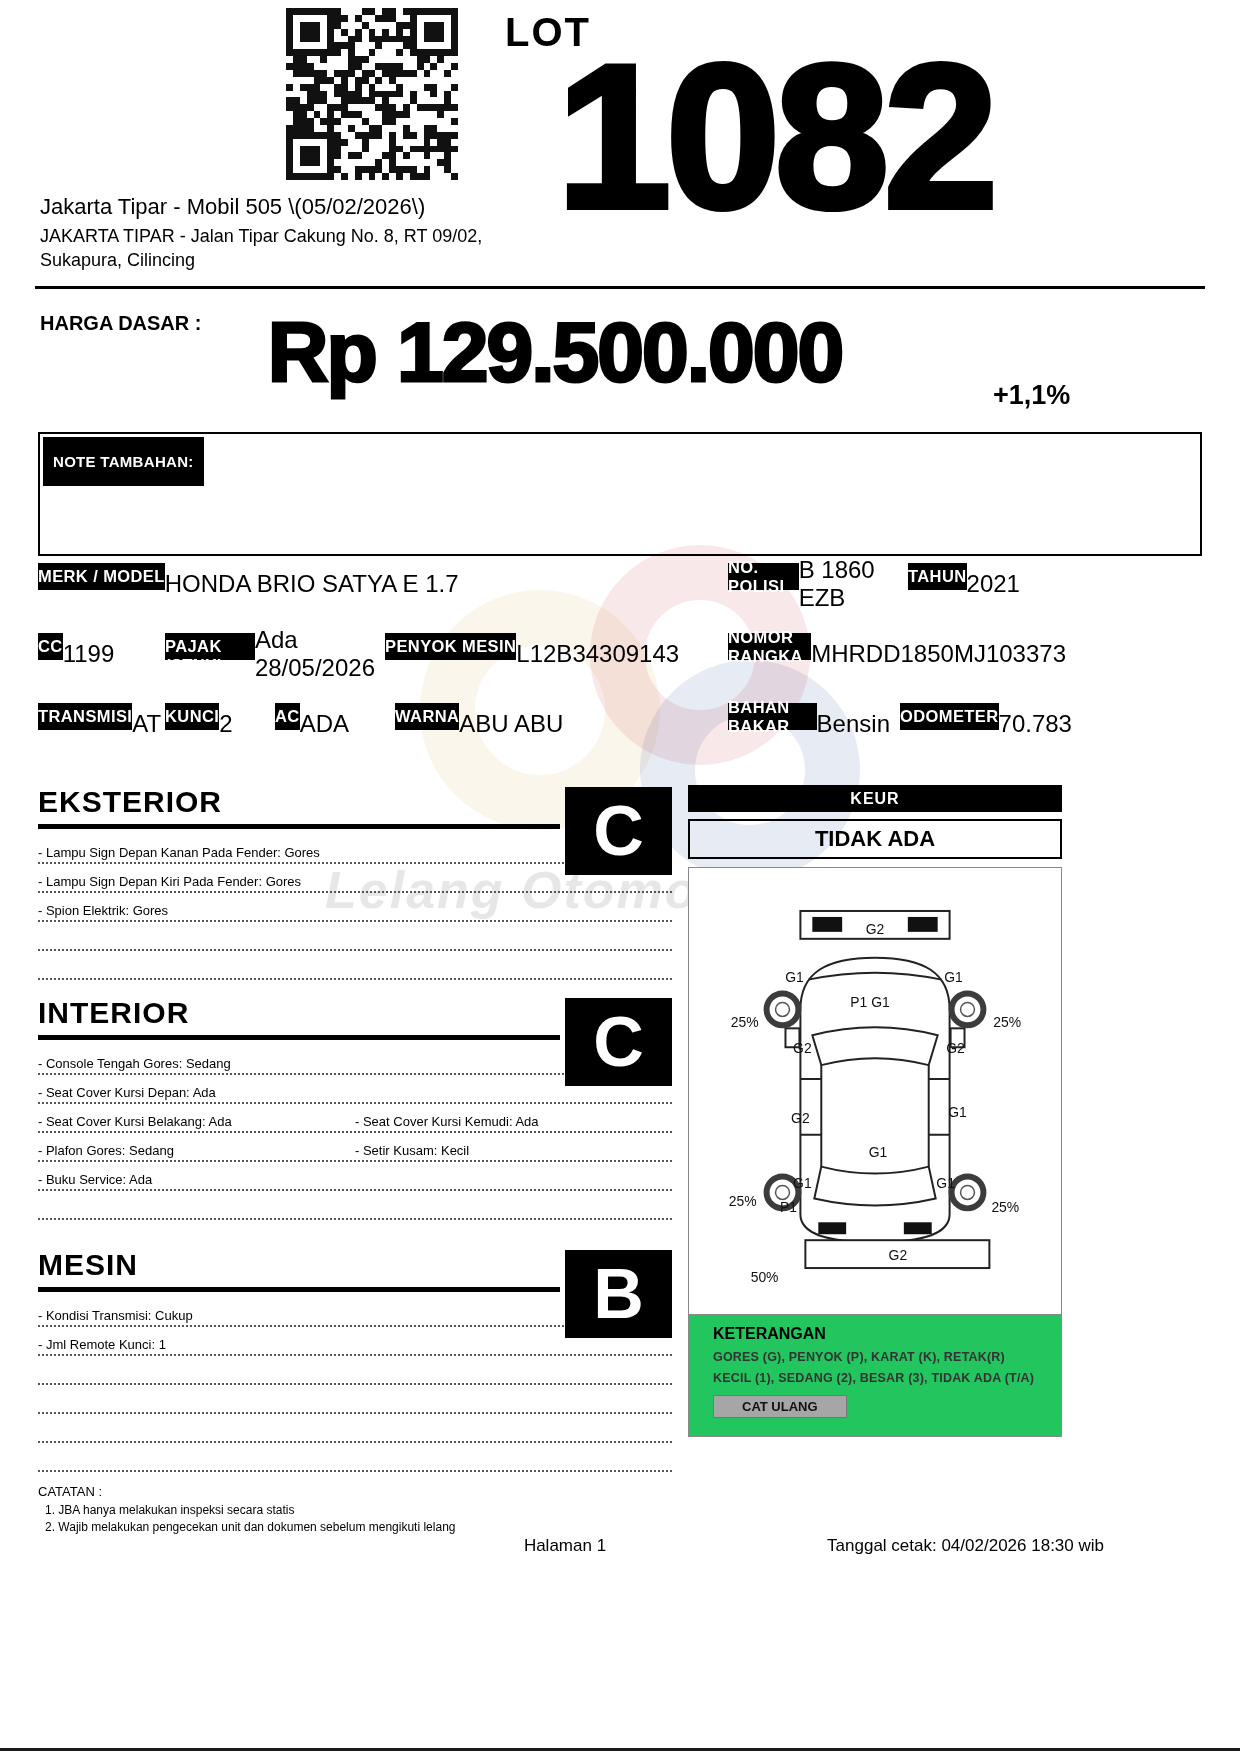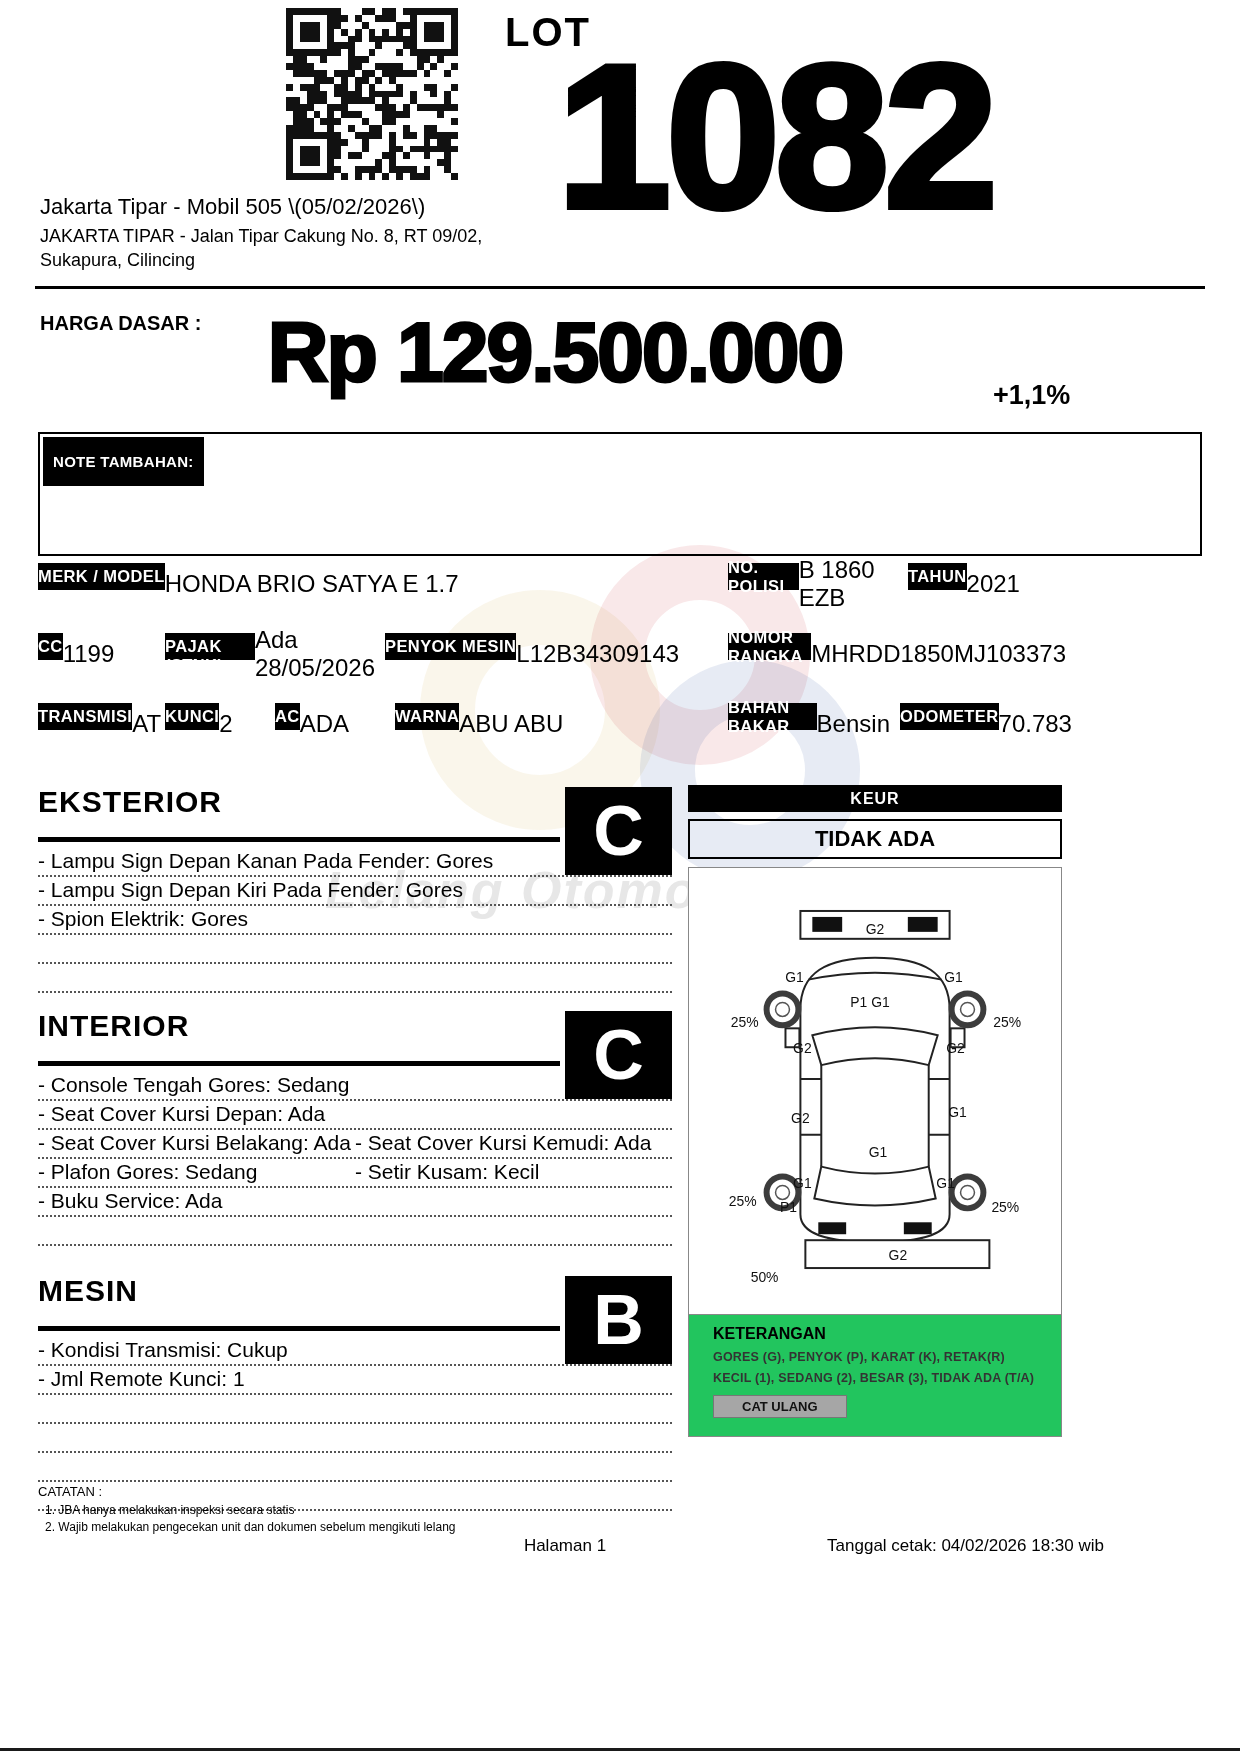--- a/index.html
+++ b/index.html
@@ -46,25 +46,25 @@
   .spec-col { display:flex; }
   .spec-h { height:27px; background:#000; color:#fff; font-weight:bold; font-size:16.5px;
             display:flex; align-items:center; justify-content:center; letter-spacing:0.4px; }
   .spec-v { height:42px; font-size:24px; display:flex; align-items:center; justify-content:center; }
 
   
   .left-col { left:38px; top:785px; width:634px; }
   .section { position:relative; margin-bottom:16px; }
   .section.interior { margin-bottom:28px; }
   .sec-title { font-size:30px; font-weight:bold; letter-spacing:1px; width:522px;
-               border-bottom:5px solid #000; padding-bottom:18px; margin-bottom:6px; }
+               border-bottom:5px solid #000; padding-bottom:5px; margin-bottom:6px; }
   .grade-box { position:absolute; top:2px; right:0; width:107px; height:88px; background:#000; color:#fff;
                font-size:70px; font-weight:bold; display:flex; align-items:center; justify-content:center; }
   .item-row { height:29px; border-bottom:2px dotted #555; display:flex; align-items:flex-end;
-              padding-bottom:2px; font-size:21px; }
+              padding-bottom:2px; font-size:13px; }
   .item-row .item-text:first-child:not(:only-child) { width:317px; flex-shrink:0; }
 
   
   .right-col { left:688px; top:785px; width:374px; }
   .keur-bar { height:27px; background:#000; color:#fff; font-weight:bold; font-size:16px;
               display:flex; align-items:center; justify-content:center; letter-spacing:1px; }
   .keur-value { margin-top:7px; border:2px solid #000; height:40px; font-size:22px; font-weight:bold;
                 display:flex; align-items:center; justify-content:center; }
   .diagram-box { margin-top:8px; border:1px solid #888; height:448px; background:#fff; }
   .diagram-box svg { width:100%; height:100%; }

